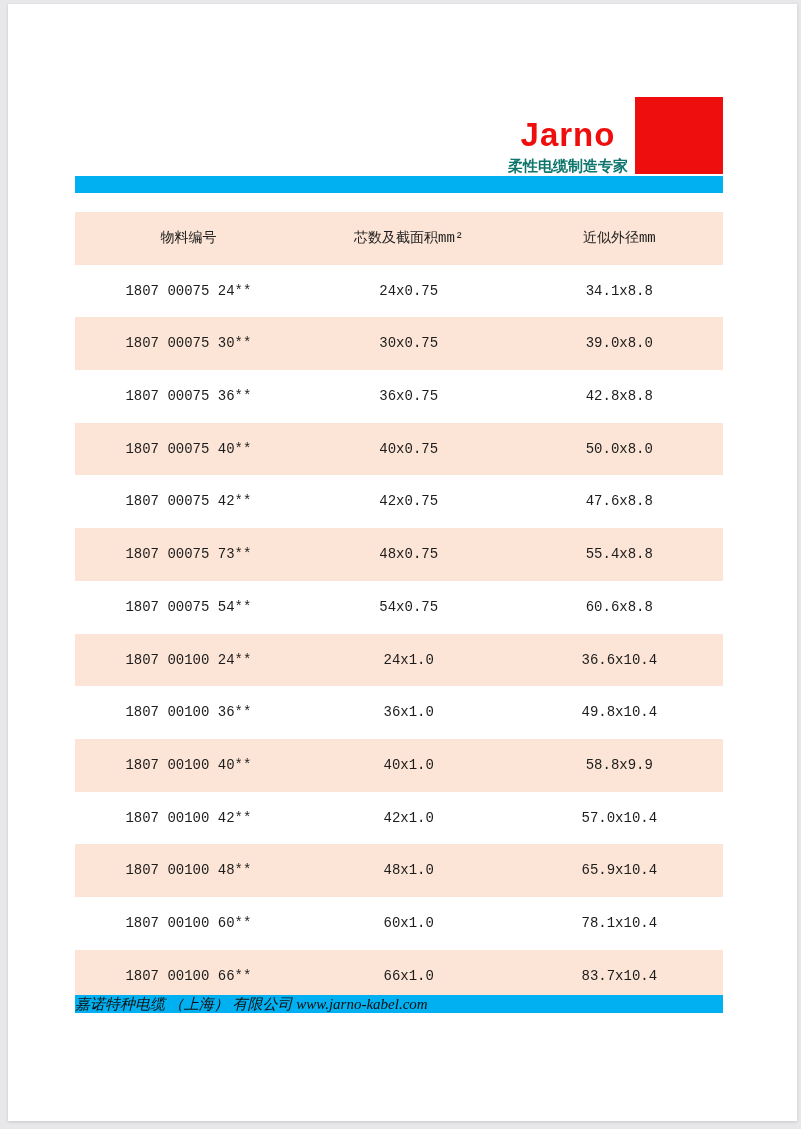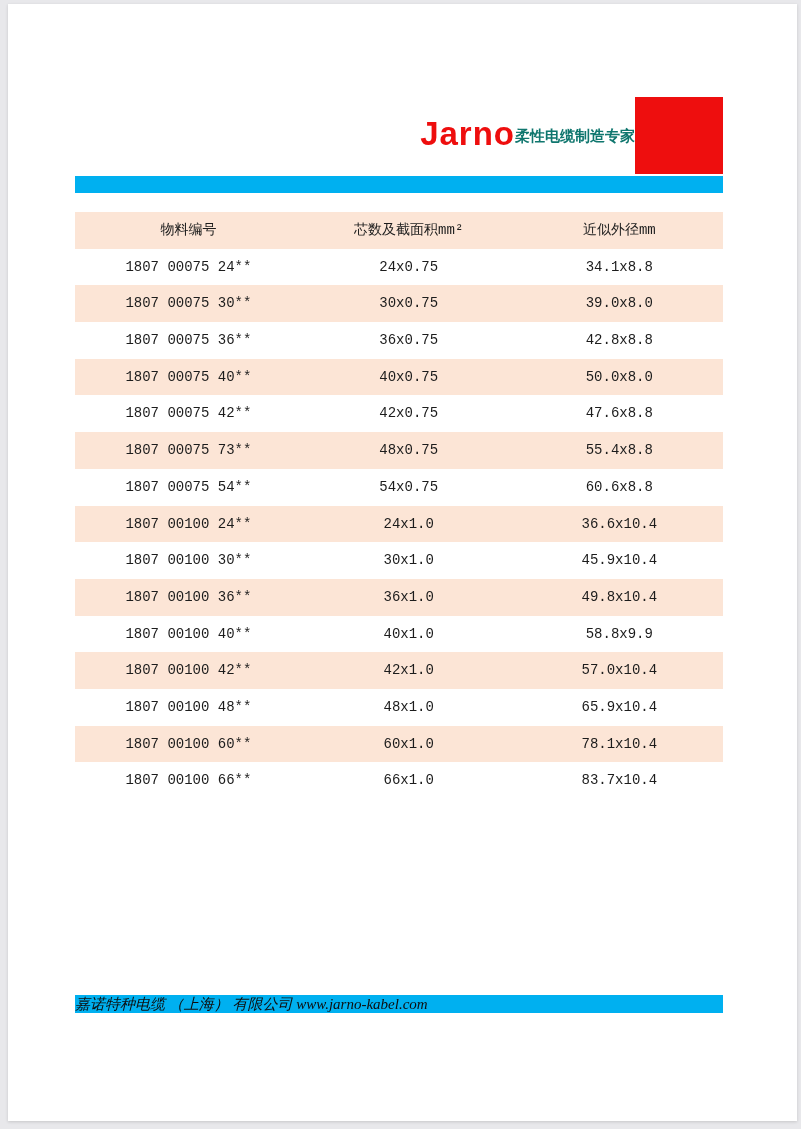--- a/index.html
+++ b/index.html
@@ -21,21 +21,21 @@
     width: 789px; height: 1117px;
     margin: 4px 4px 8px 8px;
     background: #ffffff;
     box-shadow: 0 1px 3px rgba(0,0,0,0.15);
   }
   
   .logo-wrap {
     position: absolute;
     top: 93px; right: 162px;
     width: 134px; height: 77px;
-    display: flex; flex-direction: row;
+    display: flex; flex-direction: column;
     align-items: center; justify-content: flex-end; text-align: right;
   }
   .brand {
     font-size: 33px; font-weight: bold;
     letter-spacing: 1px;
     color: var(--red);
     line-height: 37px;
     margin-bottom: 4px;
     white-space: nowrap;
   }
@@ -66,21 +66,21 @@
     table-layout: fixed;
     font-family: "Liberation Mono", "DejaVu Sans Mono", monospace;
     font-size: 14px;
     color: var(--ink);
   }
   .spec-table th, .spec-table td {
     font-weight: normal;
     text-align: center;
     height: 20.68px;
     line-height: 20.68px;
-    padding: 8px;
+    padding: 16px;
     white-space: nowrap;
     overflow: hidden;
   }
   .spec-table thead tr { background: var(--peach); }
   .spec-table tbody tr:nth-child(even) { background: var(--peach); }
   .spec-table tbody tr:nth-child(odd)  { background: #ffffff; }
   
   .footer-bar {
     position: absolute;
     left: 67px; top: 991px;
@@ -157,25 +157,20 @@
           <td>1807 00075 54**</td>
           <td>54x0.75</td>
           <td>60.6x8.8</td>
         </tr>
         <tr>
           <td>1807 00100 24**</td>
           <td>24x1.0</td>
           <td>36.6x10.4</td>
         </tr>
         <tr>
-          <td>1807 00100 30**</td>
-          <td>30x1.0</td>
-          <td>45.9x10.4</td>
-        </tr>
-        <tr>
           <td>1807 00100 36**</td>
           <td>36x1.0</td>
           <td>49.8x10.4</td>
         </tr>
         <tr>
           <td>1807 00100 40**</td>
           <td>40x1.0</td>
           <td>58.8x9.9</td>
         </tr>
         <tr>

